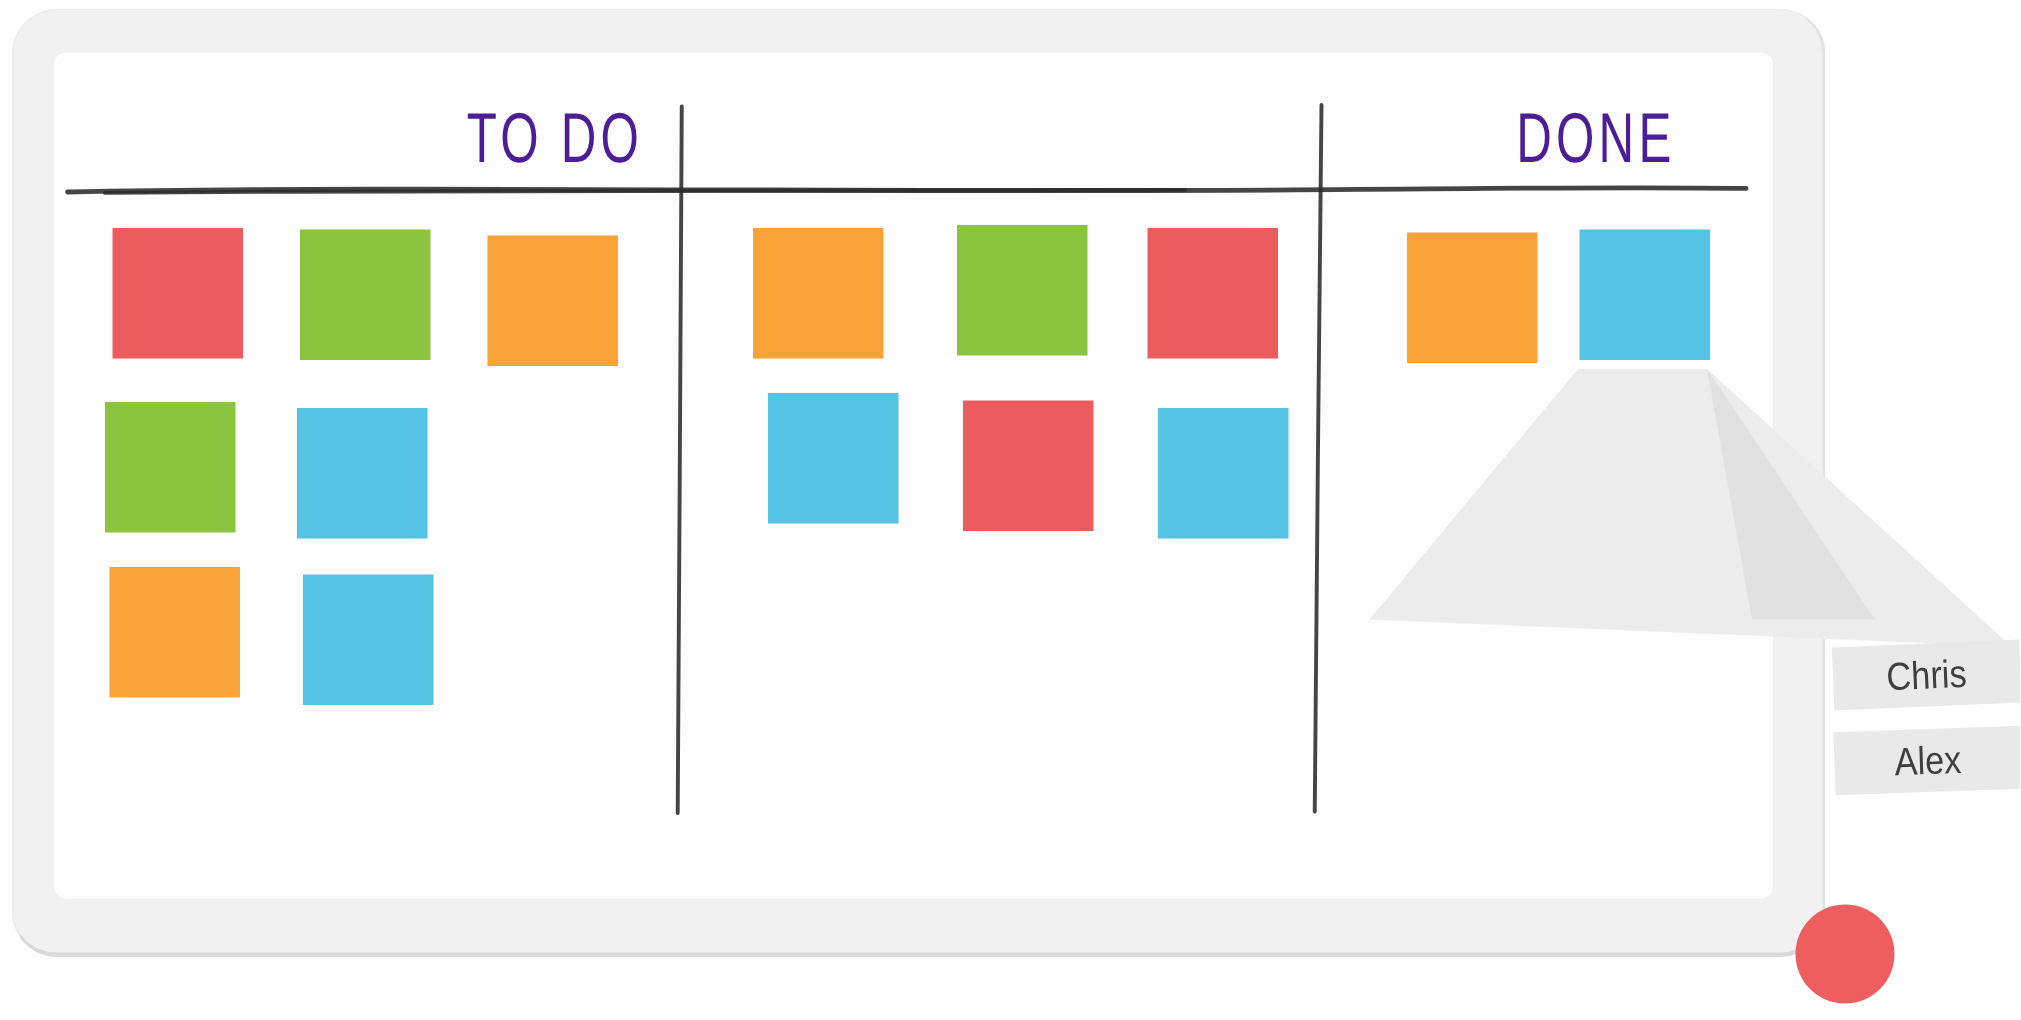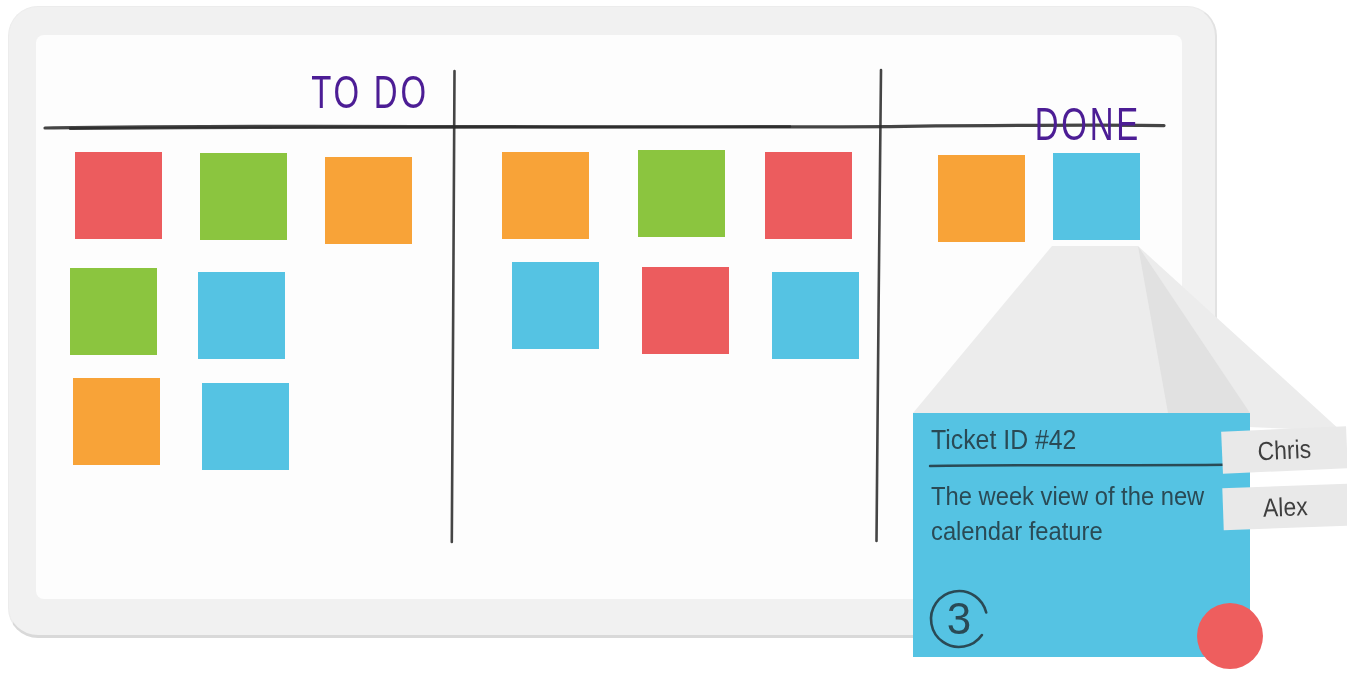--- a/index.html
+++ b/index.html
@@ -23,21 +23,21 @@
   .ink-line.thick { stroke-width:3.2; }
 
   
   .col-header {
     position:absolute; top:66px; height:52px; line-height:52px;
     text-align:right; font-size:47px; color:#4c1d95; white-space:nowrap;
   }
   .col-header > span { display:inline-block; transform:scaleX(0.70); letter-spacing:4px; }
   .h-todo  { left:40px;  width:414px; }
   .h-doing { left:454px; width:426px; }
-  .h-done  { left:864px; width:300px;margin-top:32px; }
+  .h-done  { left:840px; width:300px; }
 
   
   .note { position:absolute; width:87px; height:87px; }
 
   
   .card {
     position:absolute; left:913px; top:413px; width:337px; height:244px;
     color:#2a4a55;
   }
   .card-title {
@@ -97,31 +97,20 @@
       <div class="note" style="left: 502px; top: 152px; background: rgb(248, 163, 56);"></div>
       <div class="note" style="left: 638px; top: 150px; background: rgb(139, 197, 63);"></div>
       <div class="note" style="left: 765px; top: 152px; background: rgb(236, 92, 94);"></div>
       <div class="note" style="left: 512px; top: 262px; background: rgb(85, 195, 227);"></div>
       <div class="note" style="left: 642px; top: 267px; background: rgb(236, 92, 94);"></div>
       <div class="note" style="left: 772px; top: 272px; background: rgb(85, 195, 227);"></div>
       <div class="note" style="left: 938px; top: 155px; background: rgb(248, 163, 56);"></div>
       <div class="note" style="left: 1053px; top: 153px; background: rgb(85, 195, 227);"></div>
     </div>
 
-  <div class="card" style="background: rgb(85, 195, 227);">
-    <div class="card-title">Ticket ID #42</div>
-    <svg class="card-underline" width="300" height="8">
-      <path d="M2 5 C 90 3.4, 210 4.8, 297 3.8" stroke="#2a4a55" stroke-width="2.4" fill="none" stroke-linecap="round"></path>
-    </svg>
-    <div class="card-desc">The week view of the new calendar feature</div>
-    <svg class="points-svg" width="84" height="84">
-      <circle cx="42" cy="40" r="28" fill="none" stroke="#2a4a55" stroke-width="2.6" stroke-dasharray="152 24" stroke-linecap="round" transform="rotate(35 42 40)"></circle>
-      <text x="42" y="55" text-anchor="middle" font-size="44" fill="#2a4a55">3</text>
-    </svg>
-  </div>
 
   <div class="tag tag-chris" style="background: rgb(233, 233, 233);">
     <span>Chris</span>
   </div>
   <div class="tag tag-alex" style="background: rgb(233, 233, 233);">
     <span>Alex</span>
   </div>
 
   <div class="dot" style="background: rgb(238, 94, 94);"></div>
 

